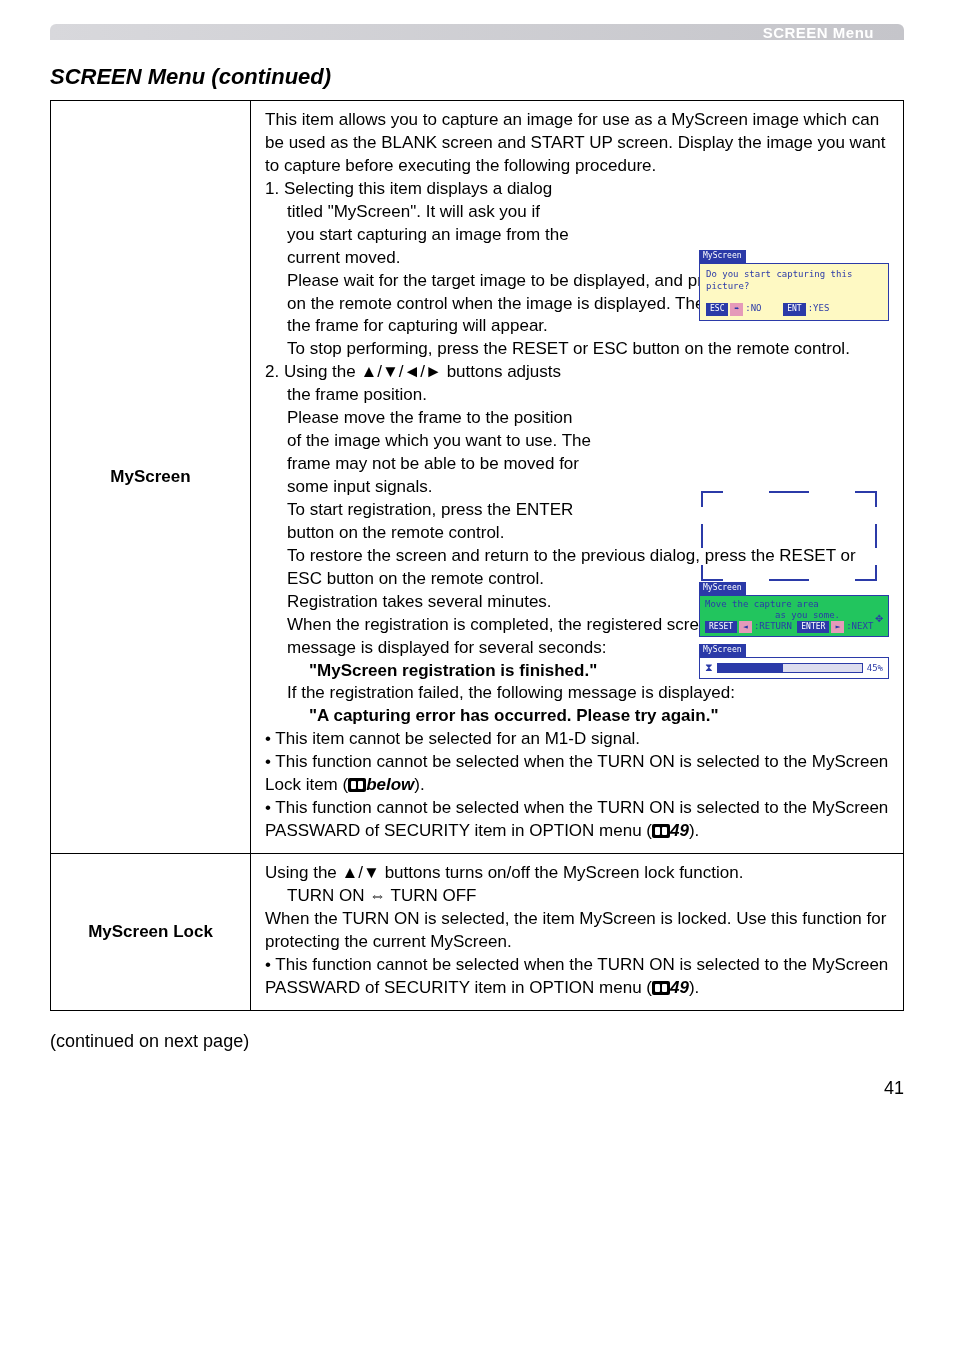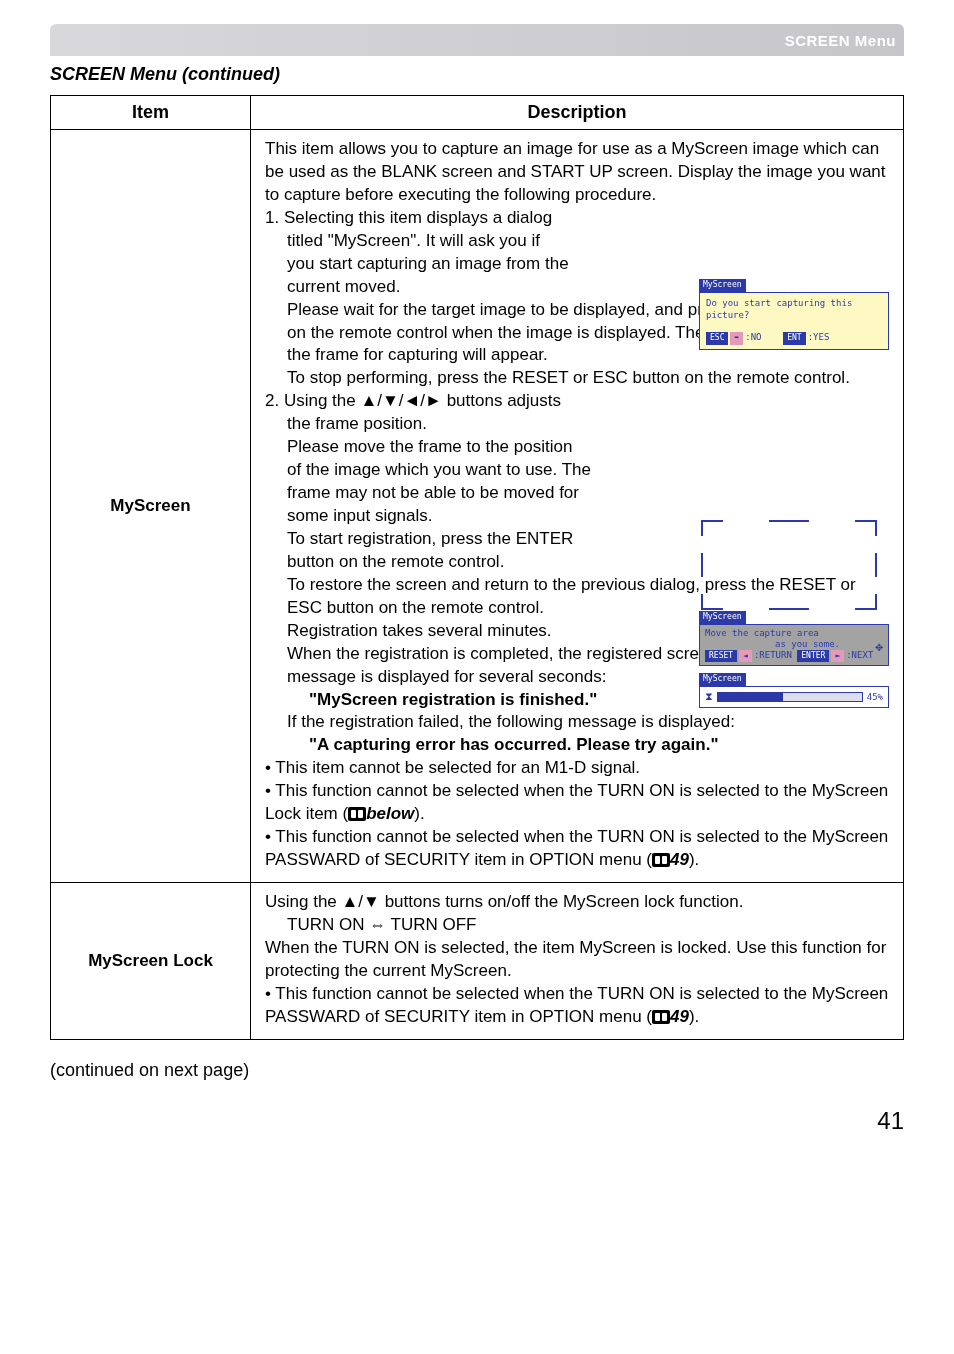--- a/index.html
+++ b/index.html
@@ -5,40 +5,40 @@
   * { box-sizing: border-box; margin: 0; padding: 0; }
   body {
     font-family: Arial, Helvetica, sans-serif;
     background: #fff;
     width: 954px;
     padding: 24px 50px 40px 50px;
     color: #000;
     font-size: 17px;
   }
   .top-bar {
-    height: 32px;
+    height: 16px;
     background: linear-gradient(to right, #d8d8dc 0%, #c5c5ca 100%);
     border-radius: 6px 6px 0 0;
     display: flex;
     align-items: center;
     justify-content: flex-end;
-    padding-right: 8px;
+    padding-right: 30px;
     margin-bottom: 6px;
   }
   .top-bar-label {
     color: #fff;
     font-weight: bold;
     font-size: 15px;
     letter-spacing: 0.5px;
   }
   .section-title {
     font-style: italic;
     font-weight: bold;
-    font-size: 18px;
-    margin: 8px 0 10px 0;
+    font-size: 22px;
+    margin: 24px 0 10px 0;
   }
   table.main {
     border-collapse: collapse;
     width: 100%;
   }
   table.main th, table.main td {
     border: 1.5px solid #000;
     vertical-align: top;
   }
   table.main th {
@@ -65,21 +65,21 @@
     content: '';
     position: absolute;
     background: #fff;
     width: 5px; height: 8px;
     top: 3px;
     border-radius: 1px;
   }
   .manual-icon::before { left: 3px; }
   .manual-icon::after  { right: 3px; }
   .cont { margin-top: 20px; font-size: 18px; }
-  .page-num { text-align: right; margin-top: 26px; font-size: 24px; }
+  .page-num { text-align: right; margin-top: 26px; font-size: 18px; }
   .arrow2 { font-family: Arial; }
 
   
   .dlg1, .dlg-frame, .dlg2, .dlg3 {
     position: absolute;
     font-family: monospace;
     color: #2b3aa8;
     font-size: 9px;
   }
   .dlg1 { top: 148px; right: 14px; width: 190px; }
@@ -102,43 +102,39 @@
   }
   .dlg-frame .vbar.l { left: 0; top: 33px; }
   .dlg-frame .vbar.r { right: 0; top: 33px; }
   .dlg-frame .hbar {
     position: absolute; height: 2px; width: 40px; background: #2b3aa8;
   }
   .dlg-frame .hbar.t { top: 0; left: 68px; }
   .dlg-frame .hbar.b { bottom: 0; left: 68px; }
 
   .dlg2 { top: 480px; right: 14px; width: 190px; }
-  .dlg2 .dlg-body { border: 1px solid #2b3aa8; padding: 3px 5px; background: #a3a3a3; line-height: 1.25; }
+  .dlg2 .dlg-body { border: 1px solid #2b3aa8; padding: 3px 5px; background: #22c55e; line-height: 1.25; }
   .dlg2 .arrows { float: right; font-size: 13px; color: #2b3aa8; font-weight:bold; }
 
   .dlg3 { top: 542px; right: 14px; width: 190px; }
   .dlg3 .dlg-body { border: 1px solid #2b3aa8; padding: 4px 5px; background: #fff; display:flex; align-items:center; gap:4px; }
   .dlg3 .hourglass { font-size: 11px; color:#2b3aa8; line-height:1; }
   .dlg3 .bar { flex:1; height: 10px; background: linear-gradient(to right, #2b3aa8 45%, #dde 45%); border:1px solid #2b3aa8; }
 </style>
 </head>
 <body>
 
 <div class="top-bar">
   <span class="top-bar-label">SCREEN Menu</span>
 </div>
 
 <div class="section-title">SCREEN Menu (continued)</div>
 
 <table class="main">
   <tbody>
-      <tr>
-    <th>Item</th>
-    <th>Description</th>
-  </tr>
 
   <tr>
     <td class="col-item">MyScreen</td>
     <td class="col-desc">
 
       <div class="dlg1">
         <span class="tag">MyScreen</span>
         <div class="dlg-body">
           <div>Do you start capturing this picture?</div>
           <div style="margin-top:10px">

